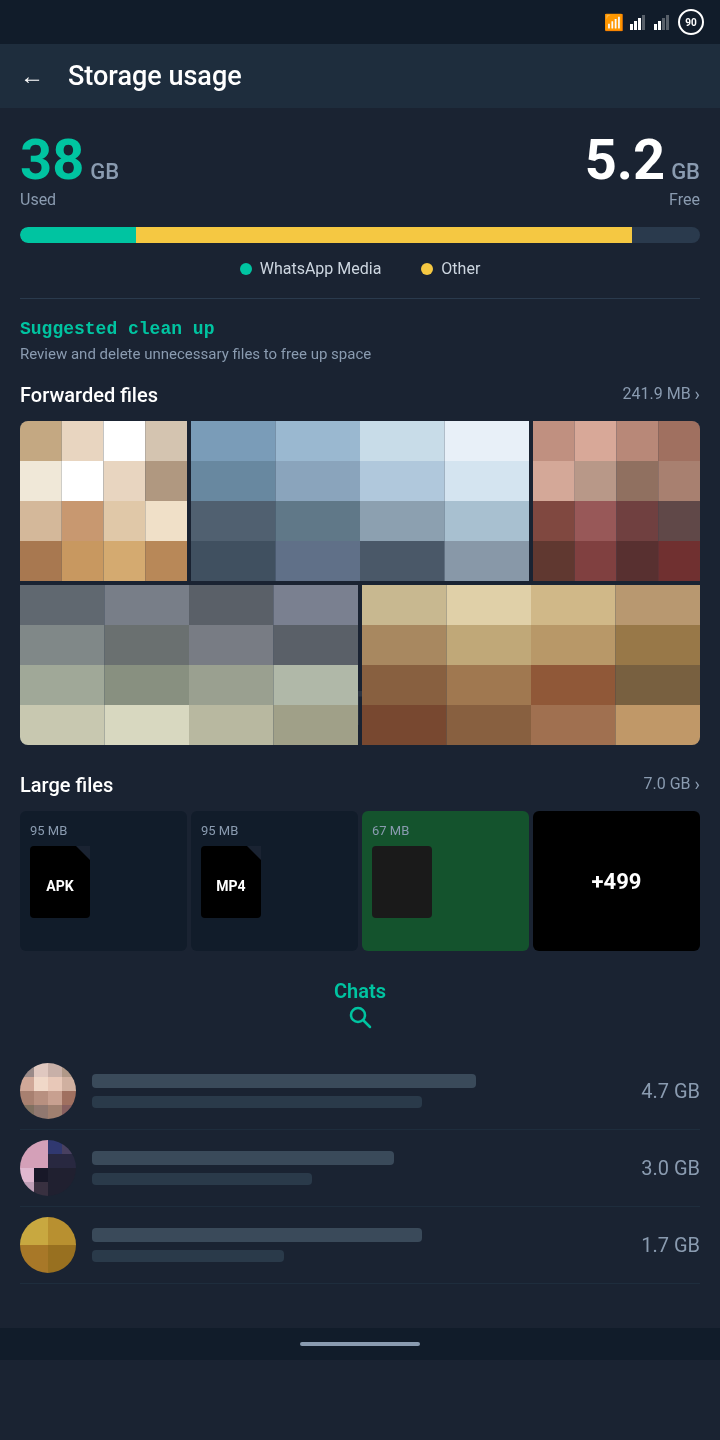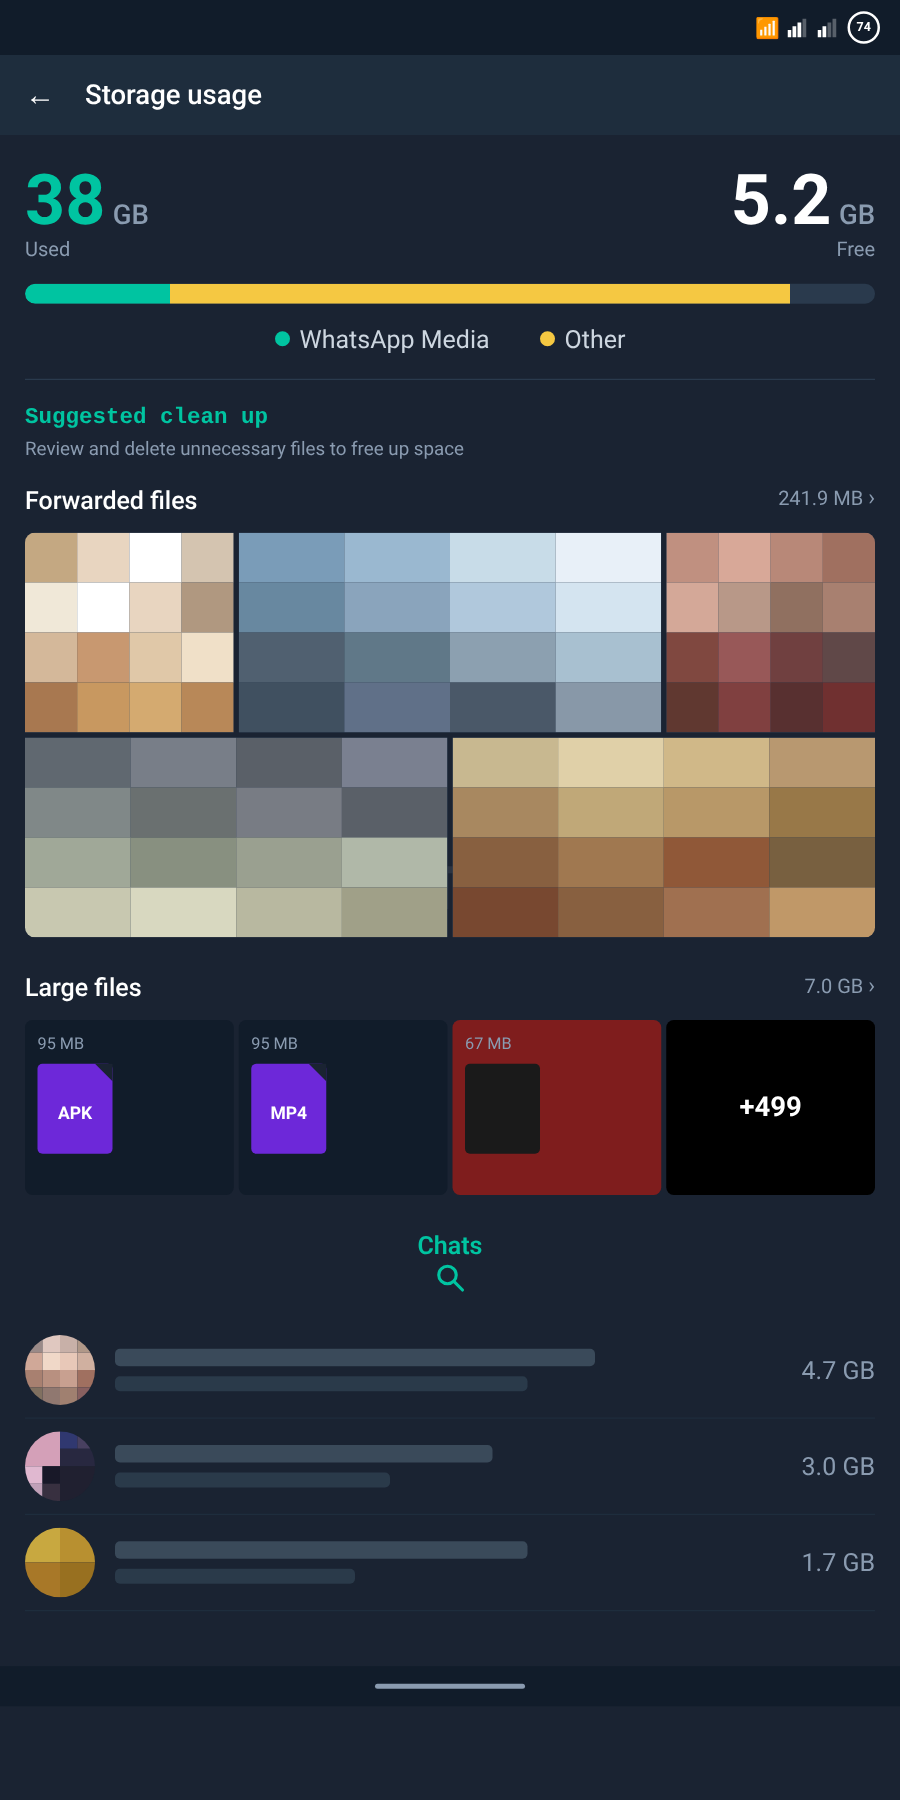--- a/index.html
+++ b/index.html
@@ -54,21 +54,21 @@
       gap: 24px;
     }
 
     .back-arrow {
       font-size: 24px;
       color: white;
       cursor: pointer;
     }
 
     .page-title {
-      font-size: 22px;
+      font-size: 27px;
       font-weight: 500;
       color: white;
     }
 
     
     .content {
       padding: 24px 20px;
     }
 
     
@@ -182,21 +182,21 @@
 
     .legend-dot-teal {
       background-color: #00c4a1;
     }
 
     .legend-dot-yellow {
       background-color: #f5c842;
     }
 
     .legend-label {
-      font-size: 20px;
+      font-size: 16px;
       color: #cdd6e0;
     }
 
     
     .divider {
       height: 1px;
       background-color: #2a3a4d;
       margin: 20px 0;
     }
 
@@ -280,21 +280,21 @@
 
     .file-size-label {
       font-size: 13px;
       color: #8a9bb0;
       margin-bottom: 8px;
     }
 
     .file-icon {
       width: 60px;
       height: 72px;
-      background-color: #6d28d9;
+      background-color: #000000;
       border-radius: 4px;
       display: flex;
       flex-direction: column;
       align-items: center;
       justify-content: center;
       position: relative;
     }
 
     .file-icon::before {
       content: '';
@@ -441,21 +441,21 @@
     </svg>
 
     <svg width="18" height="16" viewBox="0 0 18 16">
       <rect x="0" y="10" width="3" height="6" fill="white"></rect>
       <rect x="4" y="7" width="3" height="9" fill="white"></rect>
       <rect x="8" y="4" width="3" height="12" fill="rgba(255,255,255,0.3)"></rect>
       <rect x="12" y="1" width="3" height="15" fill="rgba(255,255,255,0.3)"></rect>
     </svg>
 
     <div class="battery-circle">
-      <span>74</span>
+      <span>90</span>
     </div>
   </div>
 </div>
 
 <div class="top-bar">
   <span class="back-arrow">←</span>
   <span class="page-title">Storage usage</span>
 </div>
 
 <div class="content relative">
@@ -639,21 +639,21 @@
         </div>
       </div>
 
       <div class="file-card">
         <div class="file-size-label">95 MB</div>
         <div class="file-icon">
           <span class="file-ext">MP4</span>
         </div>
       </div>
 
-      <div class="file-card" style="background-color:#7f1d1d;">
+      <div class="file-card" style="background-color:#14532d;">
         <div class="file-size-label">67 MB</div>
         <div style="width:60px;height:72px;background-color:#1a1a1a;border-radius:4px;"></div>
       </div>
 
       <div class="more-card">
         <span class="more-label">+499</span>
       </div>
     </div>
   </div>
 

